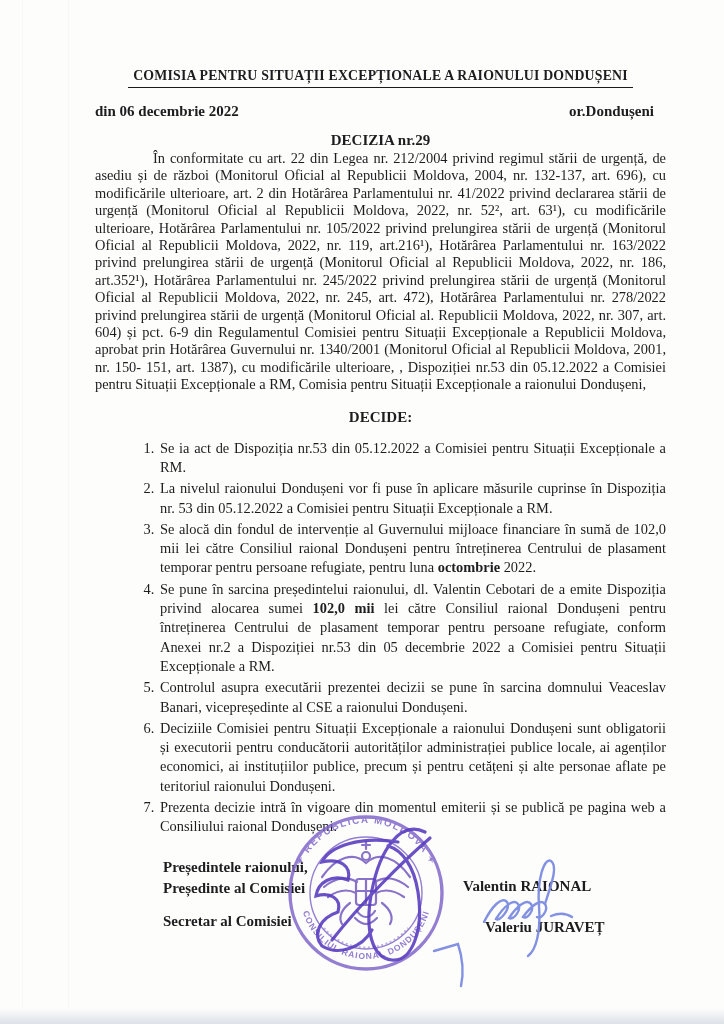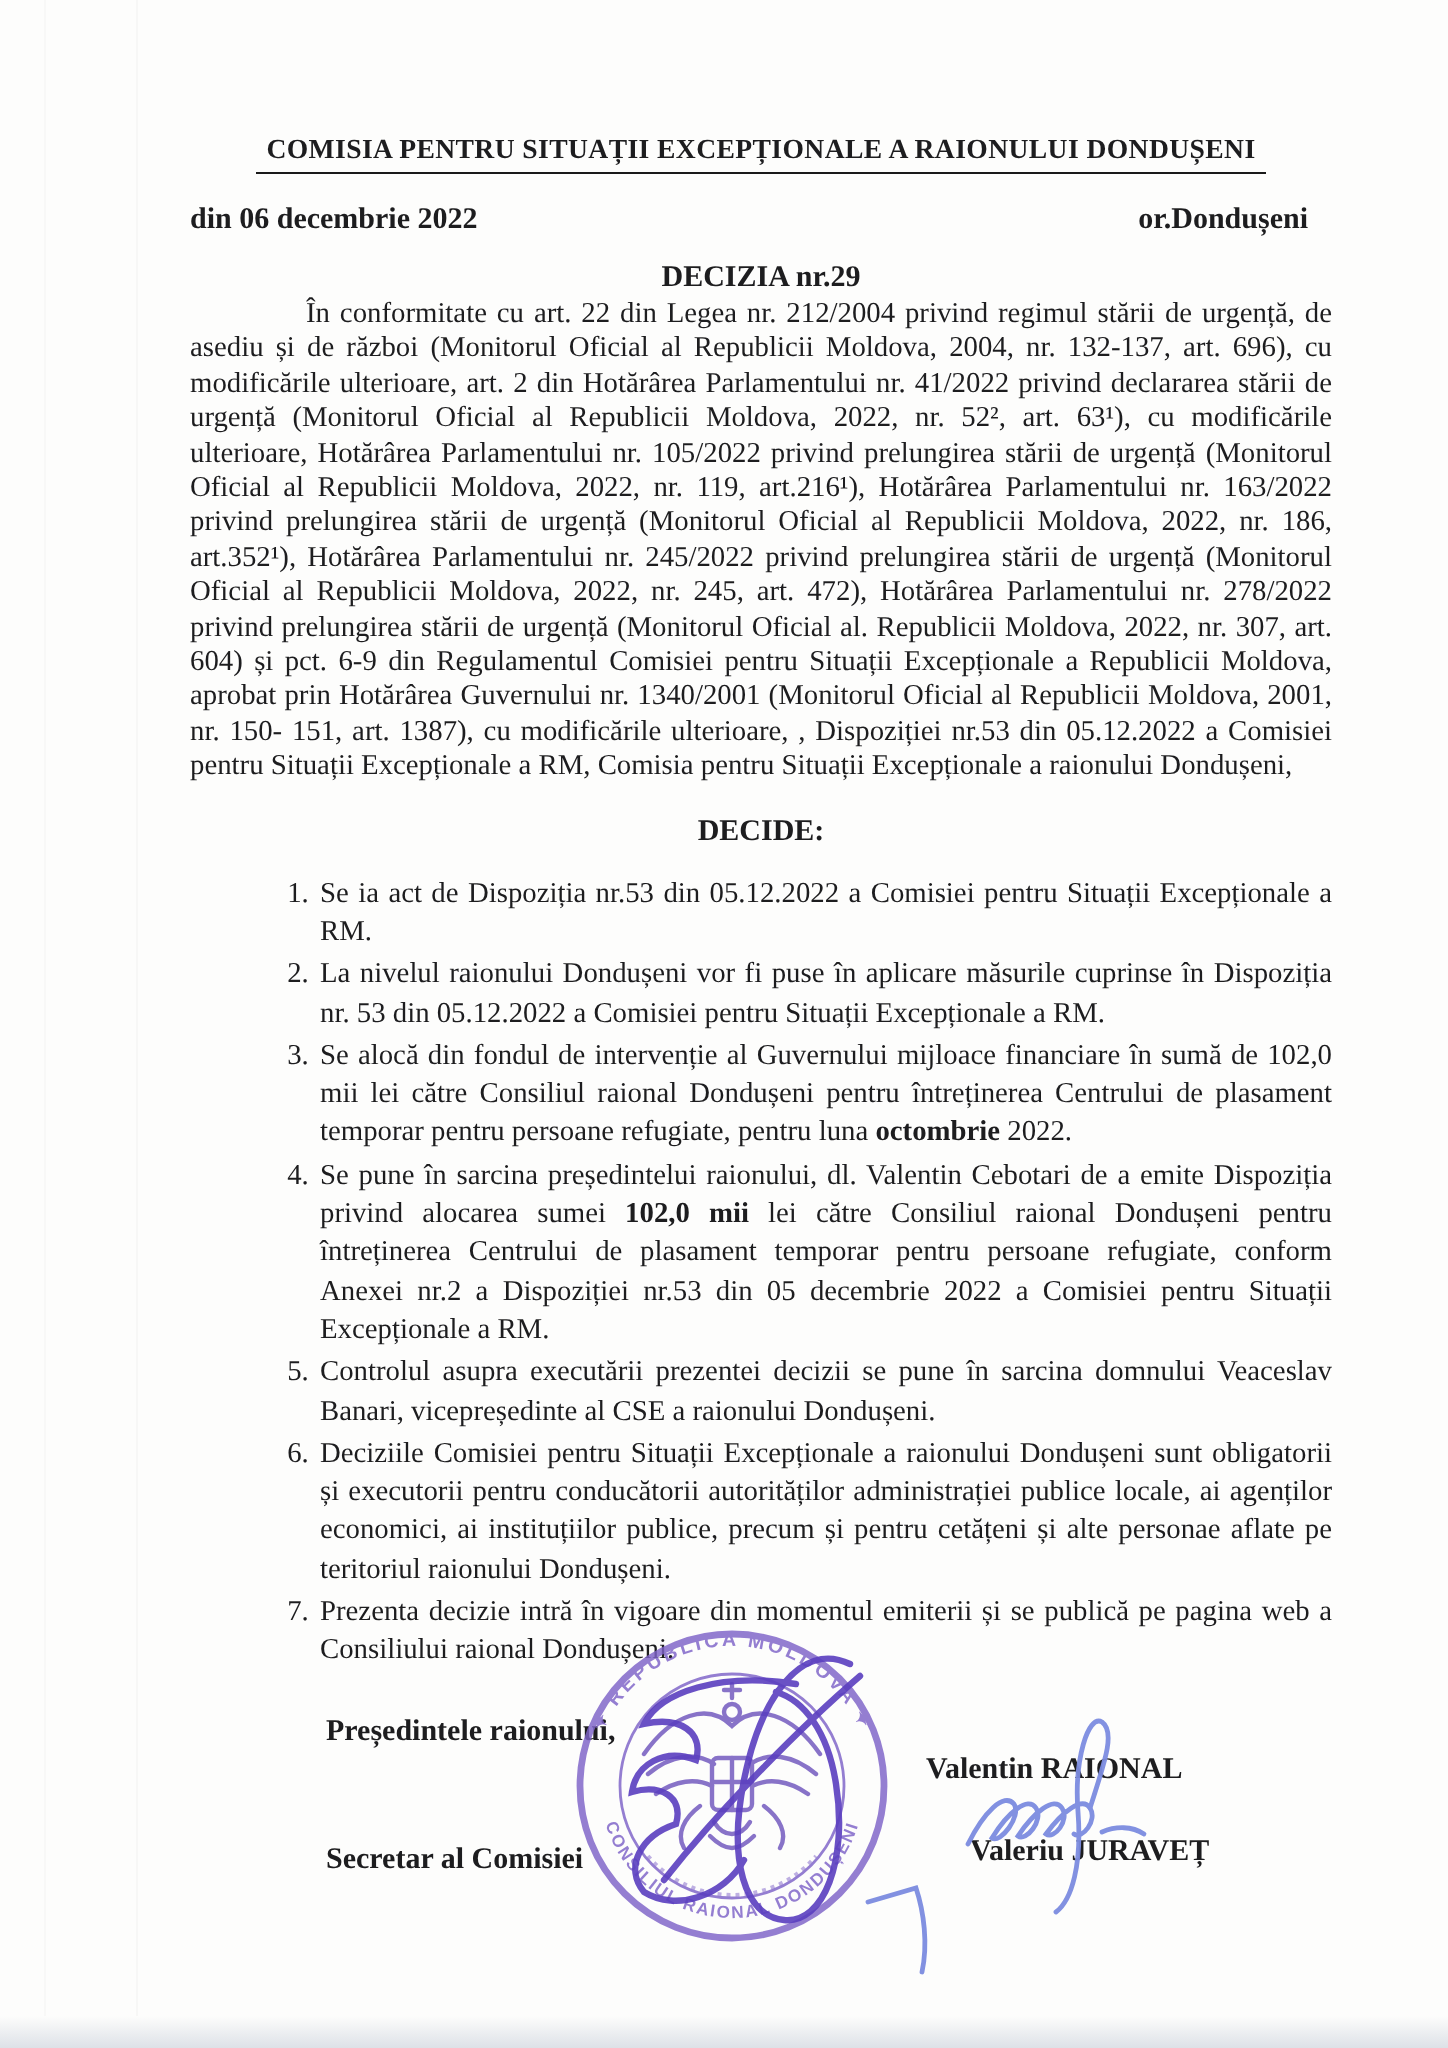--- a/index.html
+++ b/index.html
@@ -47,21 +47,21 @@
   ol.decide-list{
     margin:0;padding:0 0 0 63px;
     font-size:14.4px;line-height:19.3px;
     text-align:justify;
   }
   ol.decide-list li{margin-bottom:2px;padding-left:2px;}
   .bold-frag{font-weight:bold;}
   .signature-area{position:relative;margin-top:20px;height:140px;font-weight:bold;font-size:15px;}
   .sig-left-1{position:absolute;left:68px;top:0;line-height:21px;}
   .sig-name-1{position:absolute;left:368px;top:21px;}
-  .sig-left-2{position:absolute;left:68px;top:66px;}
+  .sig-left-2{position:absolute;left:68px;top:56px;}
   .sig-name-2{position:absolute;left:390px;top:62px;}
   .artifacts{position:absolute;top:0;left:0;width:724px;height:1024px;pointer-events:none;}
   .bottom-edge{
     position:absolute;bottom:0;left:0;width:100%;height:16px;
     background:linear-gradient(#fdfdfc, #dde1e7);
   }
 </style>
 </head>
 <body>
 
@@ -88,20 +88,21 @@
     <li><span>Se alocă din fondul de intervenție al Guvernului mijloace financiare în sumă de 102,0 mii lei către Consiliul raional Dondușeni pentru întreținerea Centrului de plasament temporar pentru persoane refugiate, pentru luna </span><span class="bold-frag">octombrie</span><span> 2022.</span></li>
     <li><span>Se pune în sarcina președintelui raionului, dl. Valentin Cebotari de a emite Dispoziția privind alocarea sumei </span><span class="bold-frag">102,0 mii</span><span> lei către Consiliul raional Dondușeni pentru întreținerea Centrului de plasament temporar pentru persoane refugiate, conform Anexei nr.2 a Dispoziției nr.53 din 05 decembrie 2022 a Comisiei pentru Situații Excepționale a RM.</span></li>
     <li><span>Controlul asupra executării prezentei decizii se pune în sarcina domnului Veaceslav Banari, vicepreședinte al CSE a raionului Dondușeni.</span><span class="bold-frag"></span><span></span></li>
     <li><span>Deciziile Comisiei pentru Situații Excepționale a raionului Dondușeni sunt obligatorii și executorii pentru conducătorii autorităților administrației publice locale, ai agenților economici, ai instituțiilor publice, precum și pentru cetățeni și alte personae aflate pe teritoriul raionului Dondușeni.</span><span class="bold-frag"></span><span></span></li>
     <li><span>Prezenta decizie intră în vigoare din momentul emiterii și se publică pe pagina web a Consiliului raional Dondușeni.</span><span class="bold-frag"></span><span></span></li>
   </ol>
 
   <div class="signature-area">
     <div class="sig-left-1">
       <div>Președintele raionului,</div>
+      <div>Președinte al Comisiei</div>
     </div>
     <div class="sig-name-1">Valentin RAIONAL</div>
     <div class="sig-left-2">Secretar al Comisiei</div>
     <div class="sig-name-2">Valeriu JURAVEȚ</div>
   </div>
 
   <svg class="artifacts" viewBox="0 0 724 1024" xmlns="http://www.w3.org/2000/svg">
     <defs>
       <path id="stampTop" d="M 296,893 A 70,70 0 0 1 436,893"></path>
       <path id="stampBot" d="M 300,893 A 66,66 0 0 0 432,893"></path>

